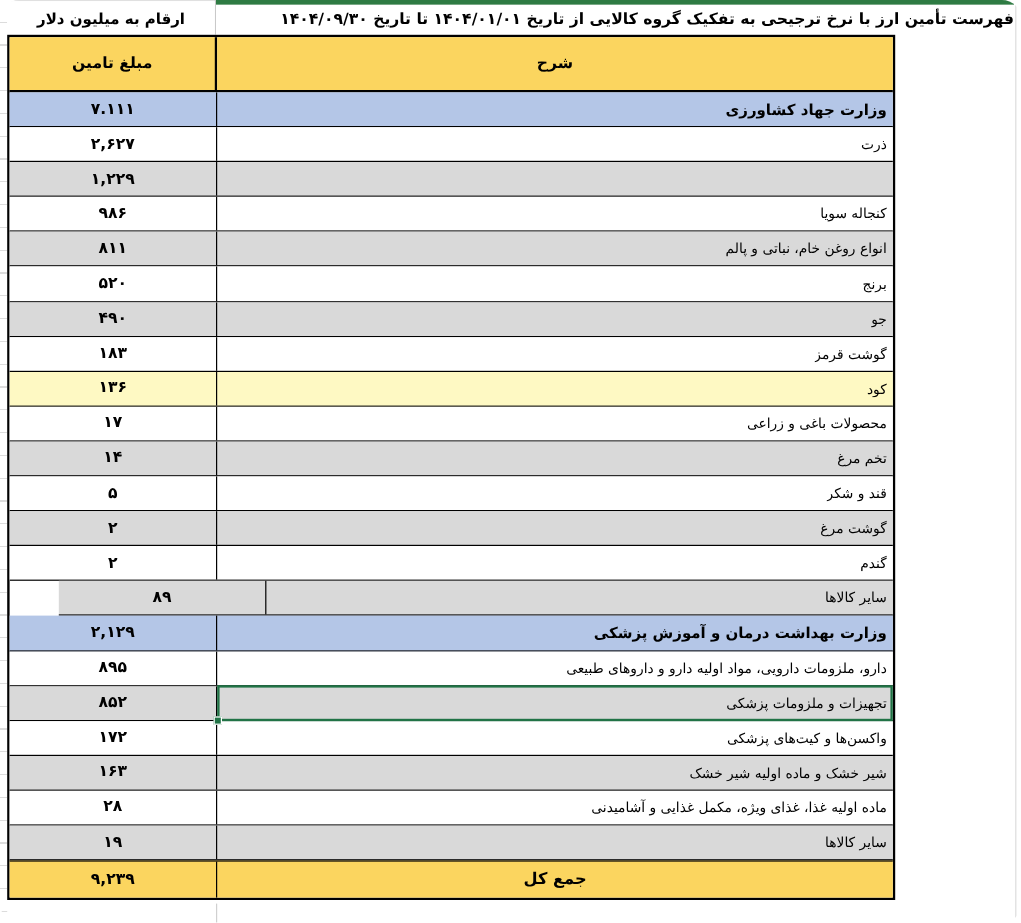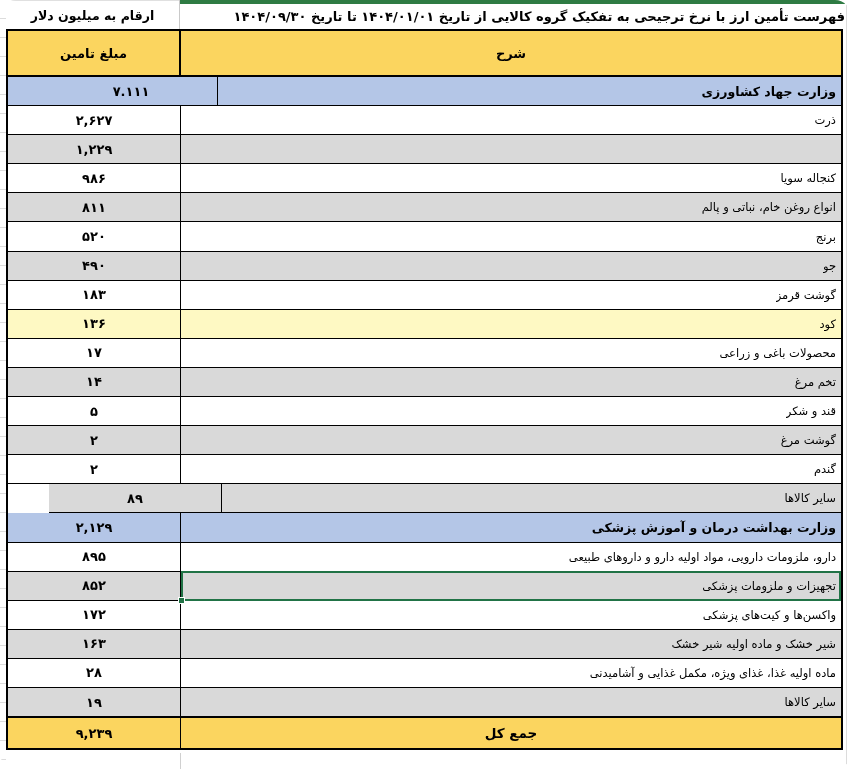--- a/index.html
+++ b/index.html
@@ -17,21 +17,21 @@
   
   .note-cell{position:absolute;left:6px;top:1px;width:173px;height:28px;
     display:flex;align-items:center;justify-content:center;direction:rtl;
     font-weight:bold;font-size:12.5px;color:#000;background:#fff;}
   .green-bar{position:absolute;left:180px;top:0;width:665px;height:4px;}
   .title-cell{position:absolute;left:180px;top:4px;width:665px;height:25px;
     display:flex;align-items:center;justify-content:flex-start;direction:rtl;
     font-weight:bold;font-size:13px;color:#000;background:#fff;white-space:nowrap;}
 
   
-  .grid-table{position:absolute;left:6px;top:29px;width:837px;border:2px solid #000;background:#fff;}
+  .grid-table{position:absolute;left:6px;top:29px;width:740px;border:2px solid #000;background:#fff;}
   .header-row{display:flex;height:46px;border-bottom:2px solid #000;}
   .h-cell{display:flex;align-items:center;justify-content:center;direction:rtl;
     font-weight:bold;font-size:13px;color:#000;}
   .h-amount{width:173px;border-right:2px solid #000;}
   .h-desc{flex:1;}
 
   .row{display:flex;height:29.1px;border-bottom:1px solid #000;background:#fff;}
   .row:last-child{height:31px;border-bottom:none;}
   .cell{display:flex;align-items:center;direction:rtl;color:#000;min-width:0;}
   .cell.val{width:173px;justify-content:center;border-right:1.5px solid #000;
@@ -66,21 +66,21 @@
   <div class="title-cell">
     <span class="txt">فهرست تأمین ارز با نرخ ترجیحی به تفکیک گروه کالایی از تاریخ ۱۴۰۴/۰۱/۰۱ تا تاریخ ۱۴۰۴/۰۹/۳۰</span>
   </div>
 
   <div class="grid-table">
     <div class="header-row">
       <div class="h-cell h-amount" style="background: rgb(251, 213, 95);">مبلغ تامین</div>
       <div class="h-cell h-desc" style="background: rgb(251, 213, 95);">شرح</div>
     </div>
     <div id="rows">
-        <div class="row category" style="background: rgb(180, 198, 231); padding-left: 37px;">
+        <div class="row category" style="background: rgb(180, 198, 231);">
           <div class="cell val">۷.۱۱۱</div>
           <div class="cell desc">
             <span class="txt">وزارت جهاد کشاورزی</span>
           </div>
         </div>
         <div class="row white">
           <div class="cell val">۲,۶۲۷</div>
           <div class="cell desc">
             <span class="txt">ذرت</span>
           </div>

